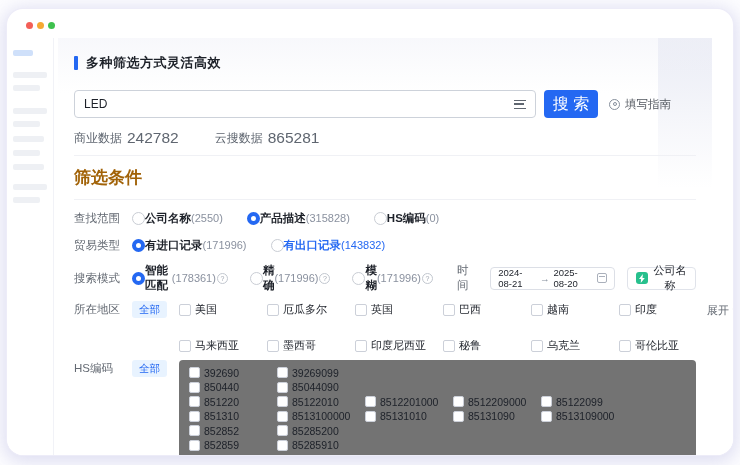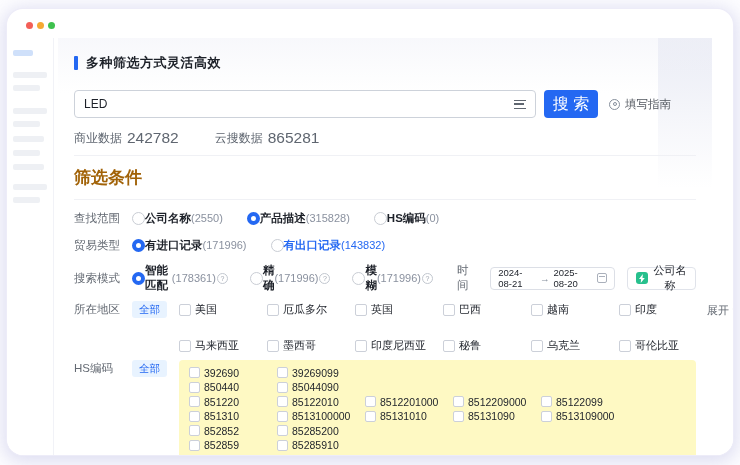--- a/index.html
+++ b/index.html
@@ -99,21 +99,21 @@
   .chip{background:#e8f3ff;color:#2468f2;font-size:10.5px;padding:2px 7px;border-radius:3px;flex:none;
         margin-left:8px;cursor:pointer;line-height:1.2;}
   .grid6{display:grid;grid-template-columns:repeat(6,88px);row-gap:8px;margin-left:12px;padding-top:1px;flex:1;}
   .cb{display:flex;align-items:center;gap:4px;font-size:11px;color:#1d2129;cursor:pointer;height:15px;}
   .cbx{width:12px;height:12px;border:1px solid #ccd0d9;border-radius:2px;background:#fff;flex:none;}
   .expand{margin-left:auto;color:#646a73;font-size:11px;display:flex;align-items:center;gap:5px;
           padding-top:2px;cursor:pointer;flex:none;}
   .chev{width:6px;height:6px;border-right:1.2px solid #8a919f;border-bottom:1.2px solid #8a919f;
         transform:rotate(45deg);margin-top:-3px;}
 
-  .hs-panel{flex:1;margin-left:12px;background:#fef9c3;border-radius:4px;padding:6px 6px 6px 10px;
+  .hs-panel{flex:1;margin-left:12px;background:#737373;border-radius:4px;padding:6px 6px 6px 10px;
             display:flex;flex-direction:column;gap:1.5px;}
   .grid5{display:grid;grid-template-columns:repeat(5,88px);}
   .grid5 .cb{height:13px;font-size:10.5px;}
   .grid5 .cbx{width:11px;height:11px;}
 </style>
 </head>
 <body>
 
 <div class="window">
   <div class="titlebar">

